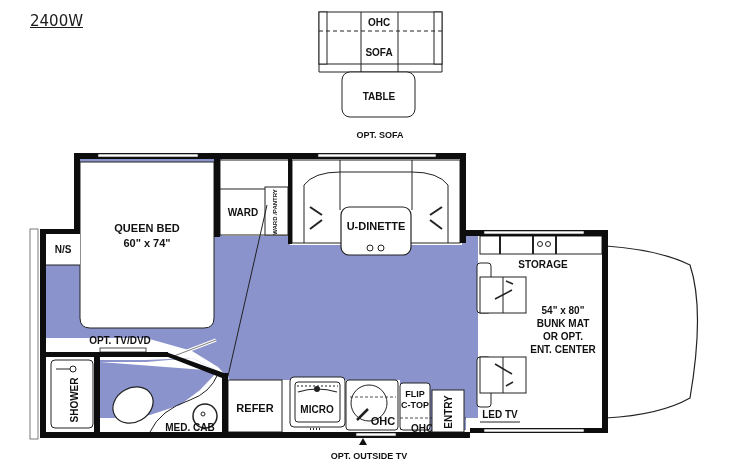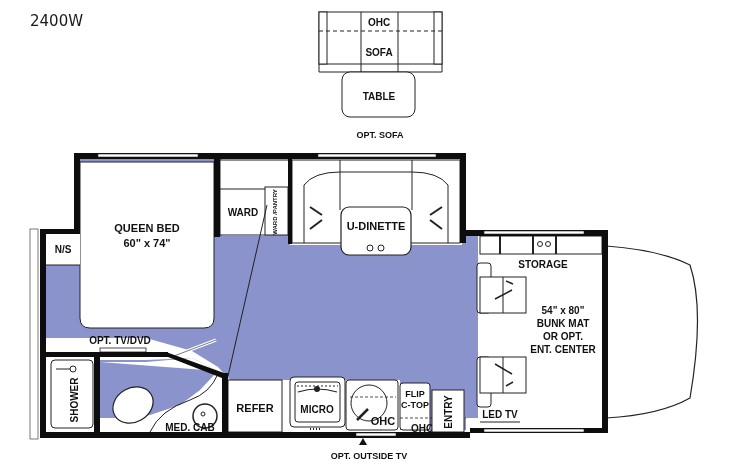--- a/index.html
+++ b/index.html
@@ -1,17 +1,17 @@
 <!DOCTYPE html>
 <html><head>
 <meta charset="utf-8">
 <style>
   html, body { margin: 0; padding: 0; background: #ffffff; }
   body { width: 731px; height: 469px; position: relative; overflow: hidden; font-family: "Liberation Sans", sans-serif; }
-  .model { position: absolute; left: 30px; top: 12px; font-family: "DejaVu Sans", sans-serif; font-size: 15px; color: #1a1a1a; }
+  .model { position: absolute; left: 30px; top: 12px; font-family: "DejaVu Sans", sans-serif; font-size: 15px; color: #1a1a1a; text-decoration: underline; }
   svg { position: absolute; left: 0; top: 0; }
   .lbl { font-family: "Liberation Sans", sans-serif; font-weight: bold; fill: #111; }
   .s11 { font-size: 11px; }
   .s10 { font-size: 10px; }
   .s9 { font-size: 9px; }
   .s7 { font-size: 6px; }
 </style>
 </head>
 <body>
 

